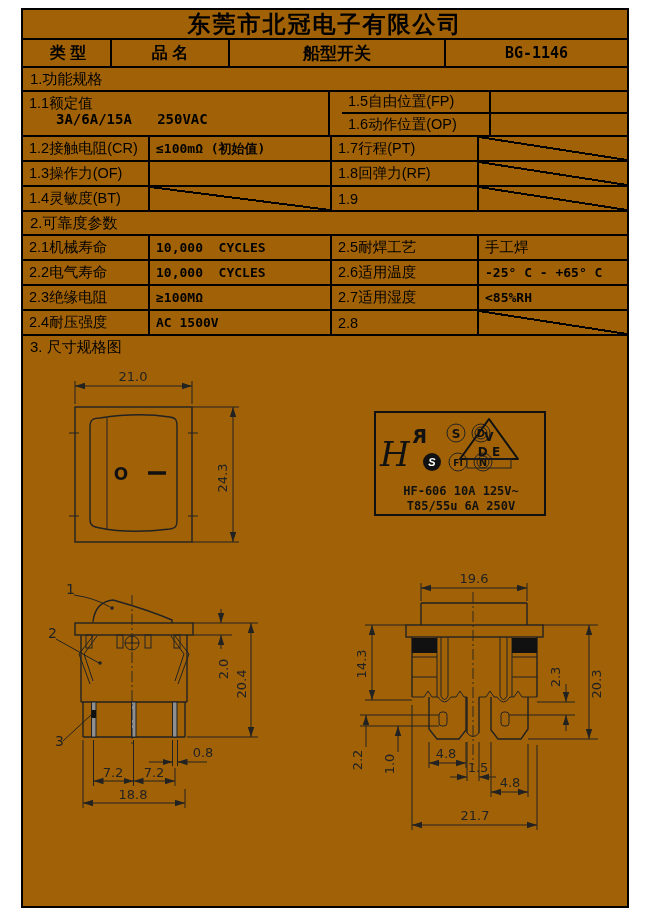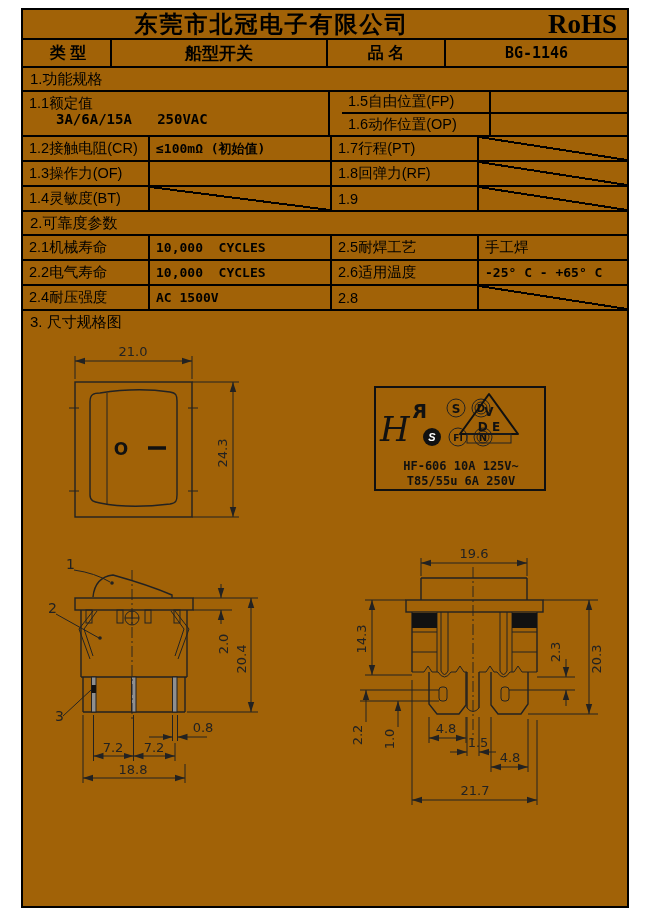--- a/index.html
+++ b/index.html
@@ -51,27 +51,26 @@
   .mk{font-family:"DejaVu Sans",sans-serif;font-weight:bold;fill:#111;}
 </style>
 </head>
 <body>
 
 <div class="page">
   <div class="frame">
 
     <div class="row hdr">
       <div class="company">东莞市北冠电子有限公司</div>
-      <div class="rohs">RoHS</div>
     </div>
 
     <div class="row typerow">
       <div class="cell t1 typelbl">类 型</div>
+      <div class="cell t3 bl typelbl">品 名</div>
       <div class="cell t2 bl typeval">船型开关</div>
-      <div class="cell t3 bl typelbl">品 名</div>
       <div class="cell t4 bl prodval">BG-1146</div>
     </div>
 
     <div class="sectitle">1.功能规格</div>
 
     <div class="row r11">
       <div class="half-l">
         <div class="toplbl lbl">1.1额定值</div>
         <div class="midval val">3A/6A/15A   250VAC</div>
       </div>
@@ -117,20 +116,26 @@
       <div class="cell c4 bl lbl">手工焊</div>
     </div>
 
     <div class="row r25">
       <div class="cell c1 lbl">2.2电气寿命</div>
       <div class="cell c2 bl val">10,000  CYCLES</div>
       <div class="cell c3 bl lbl">2.6适用温度</div>
       <div class="cell c4 bl val">-25° C - +65° C</div>
     </div>
 
+    <div class="row r25">
+      <div class="cell c1 lbl">2.3绝缘电阻</div>
+      <div class="cell c2 bl val">≥100MΩ</div>
+      <div class="cell c3 bl lbl">2.7适用湿度</div>
+      <div class="cell c4 bl val">&lt;85%RH</div>
+    </div>
 
     <div class="row r25">
       <div class="cell c1 lbl">2.4耐压强度</div>
       <div class="cell c2 bl val">AC 1500V</div>
       <div class="cell c3 bl lbl">2.8</div>
       <div class="cell c4 bl diag"></div>
     </div>
 
     <div class="sectitle s3">3. 尺寸规格图</div>
 

